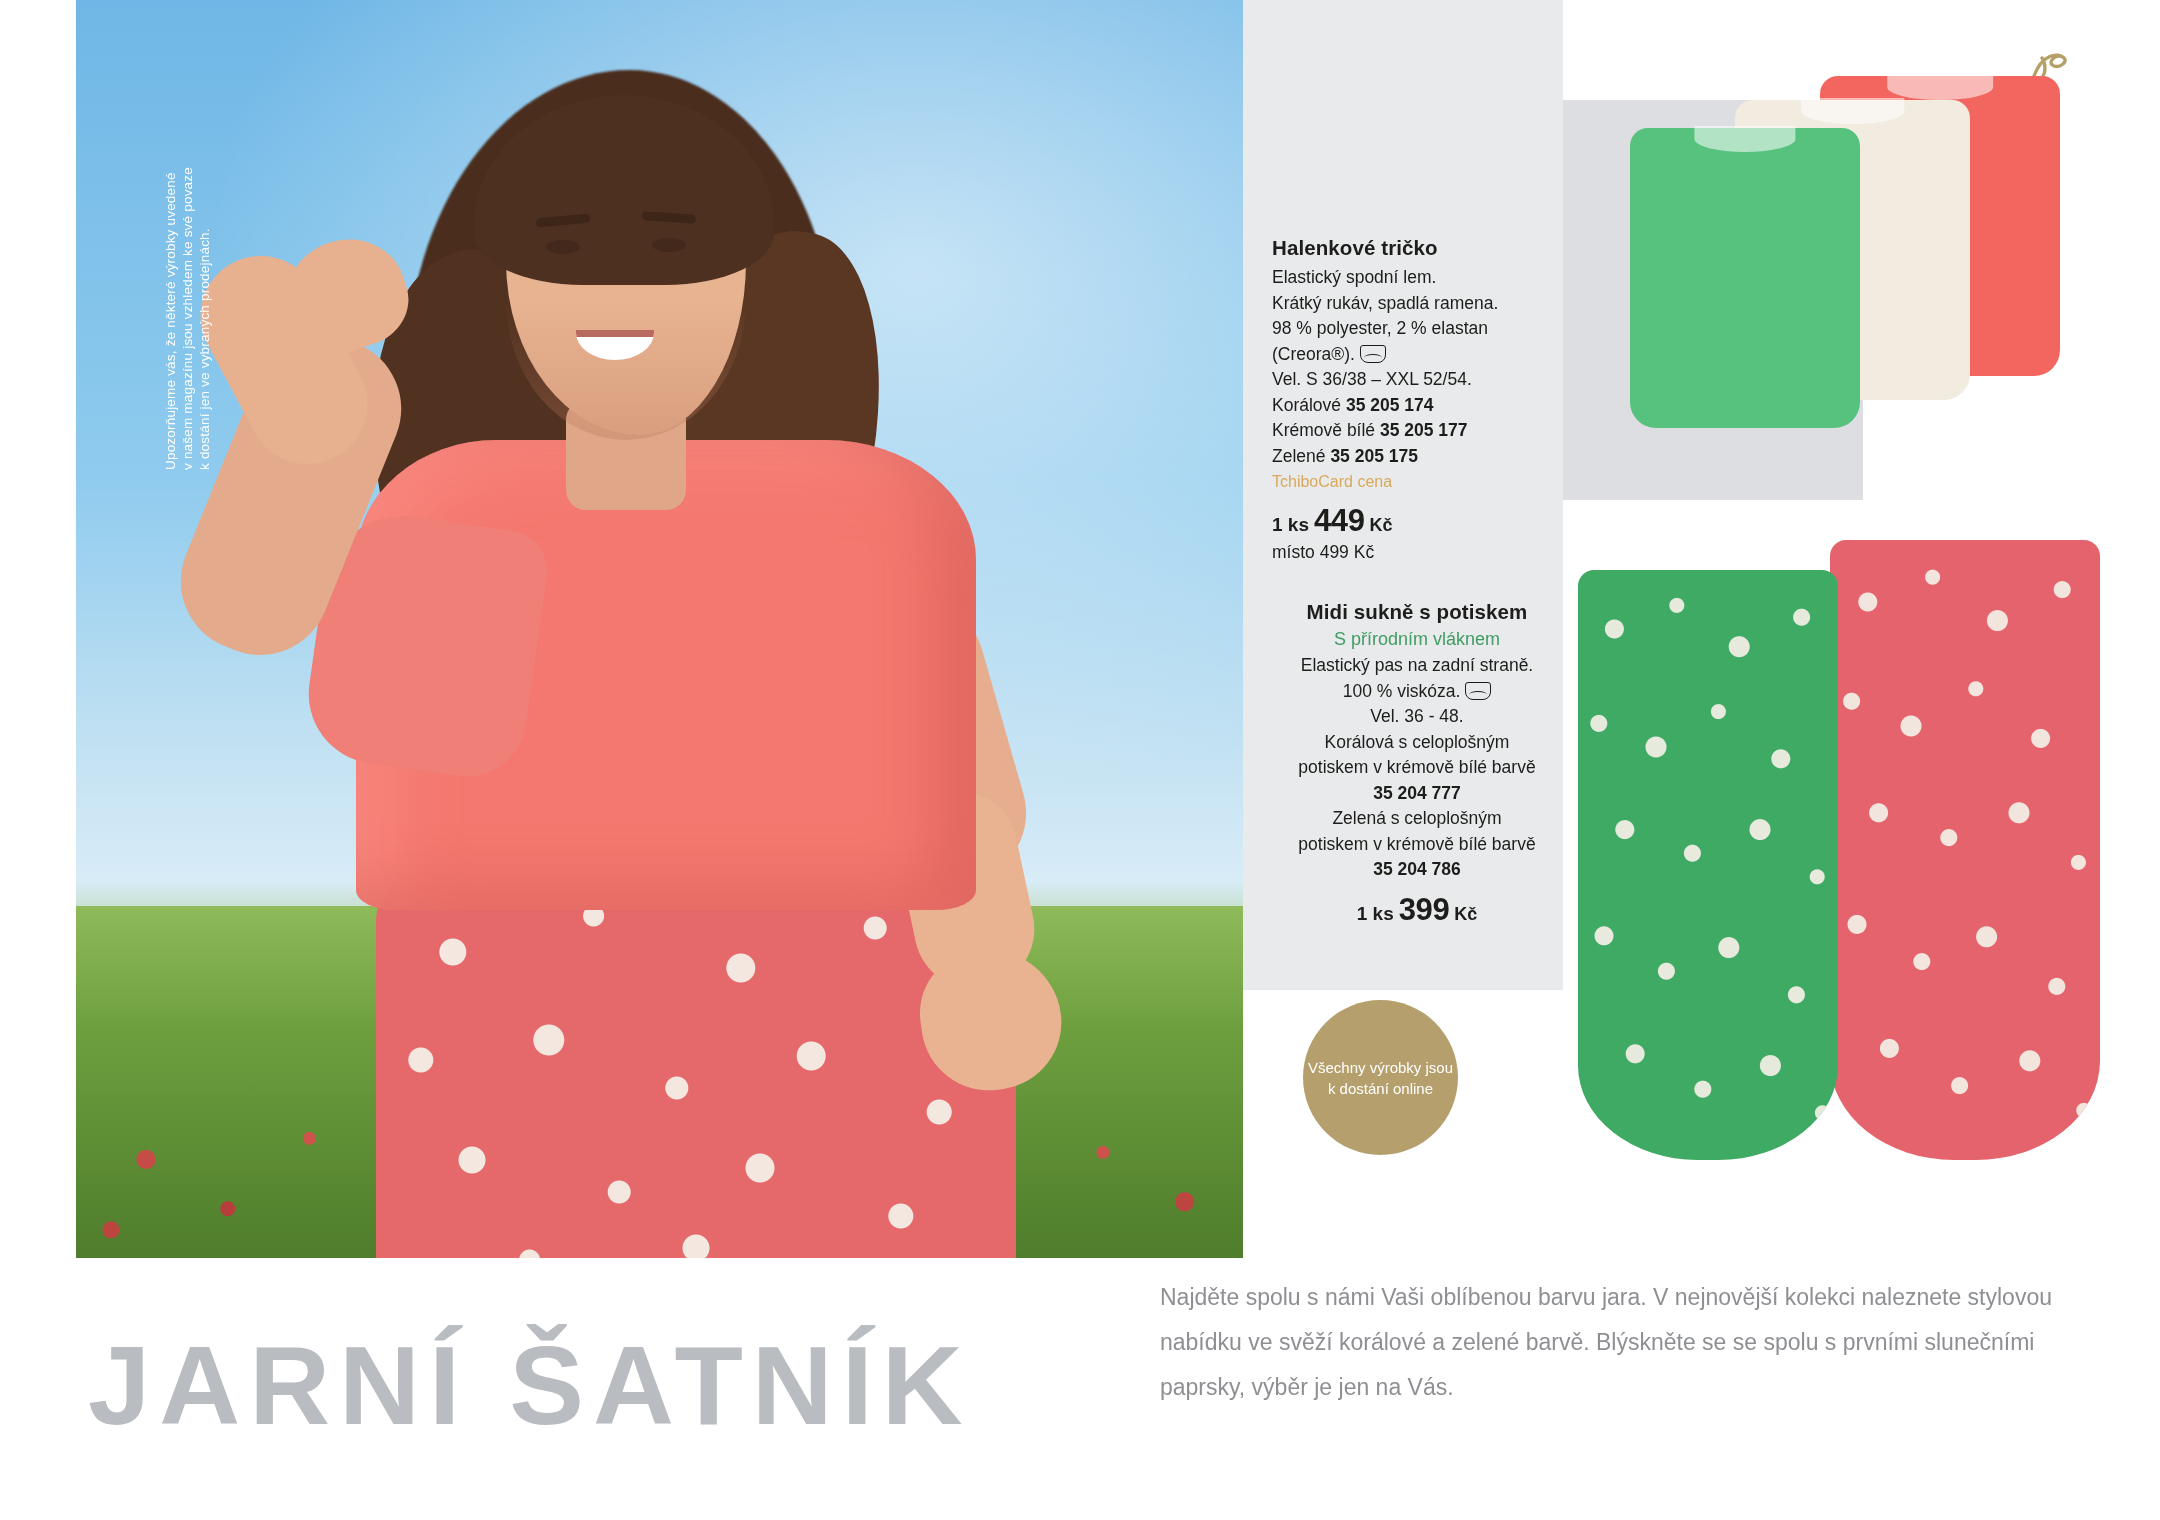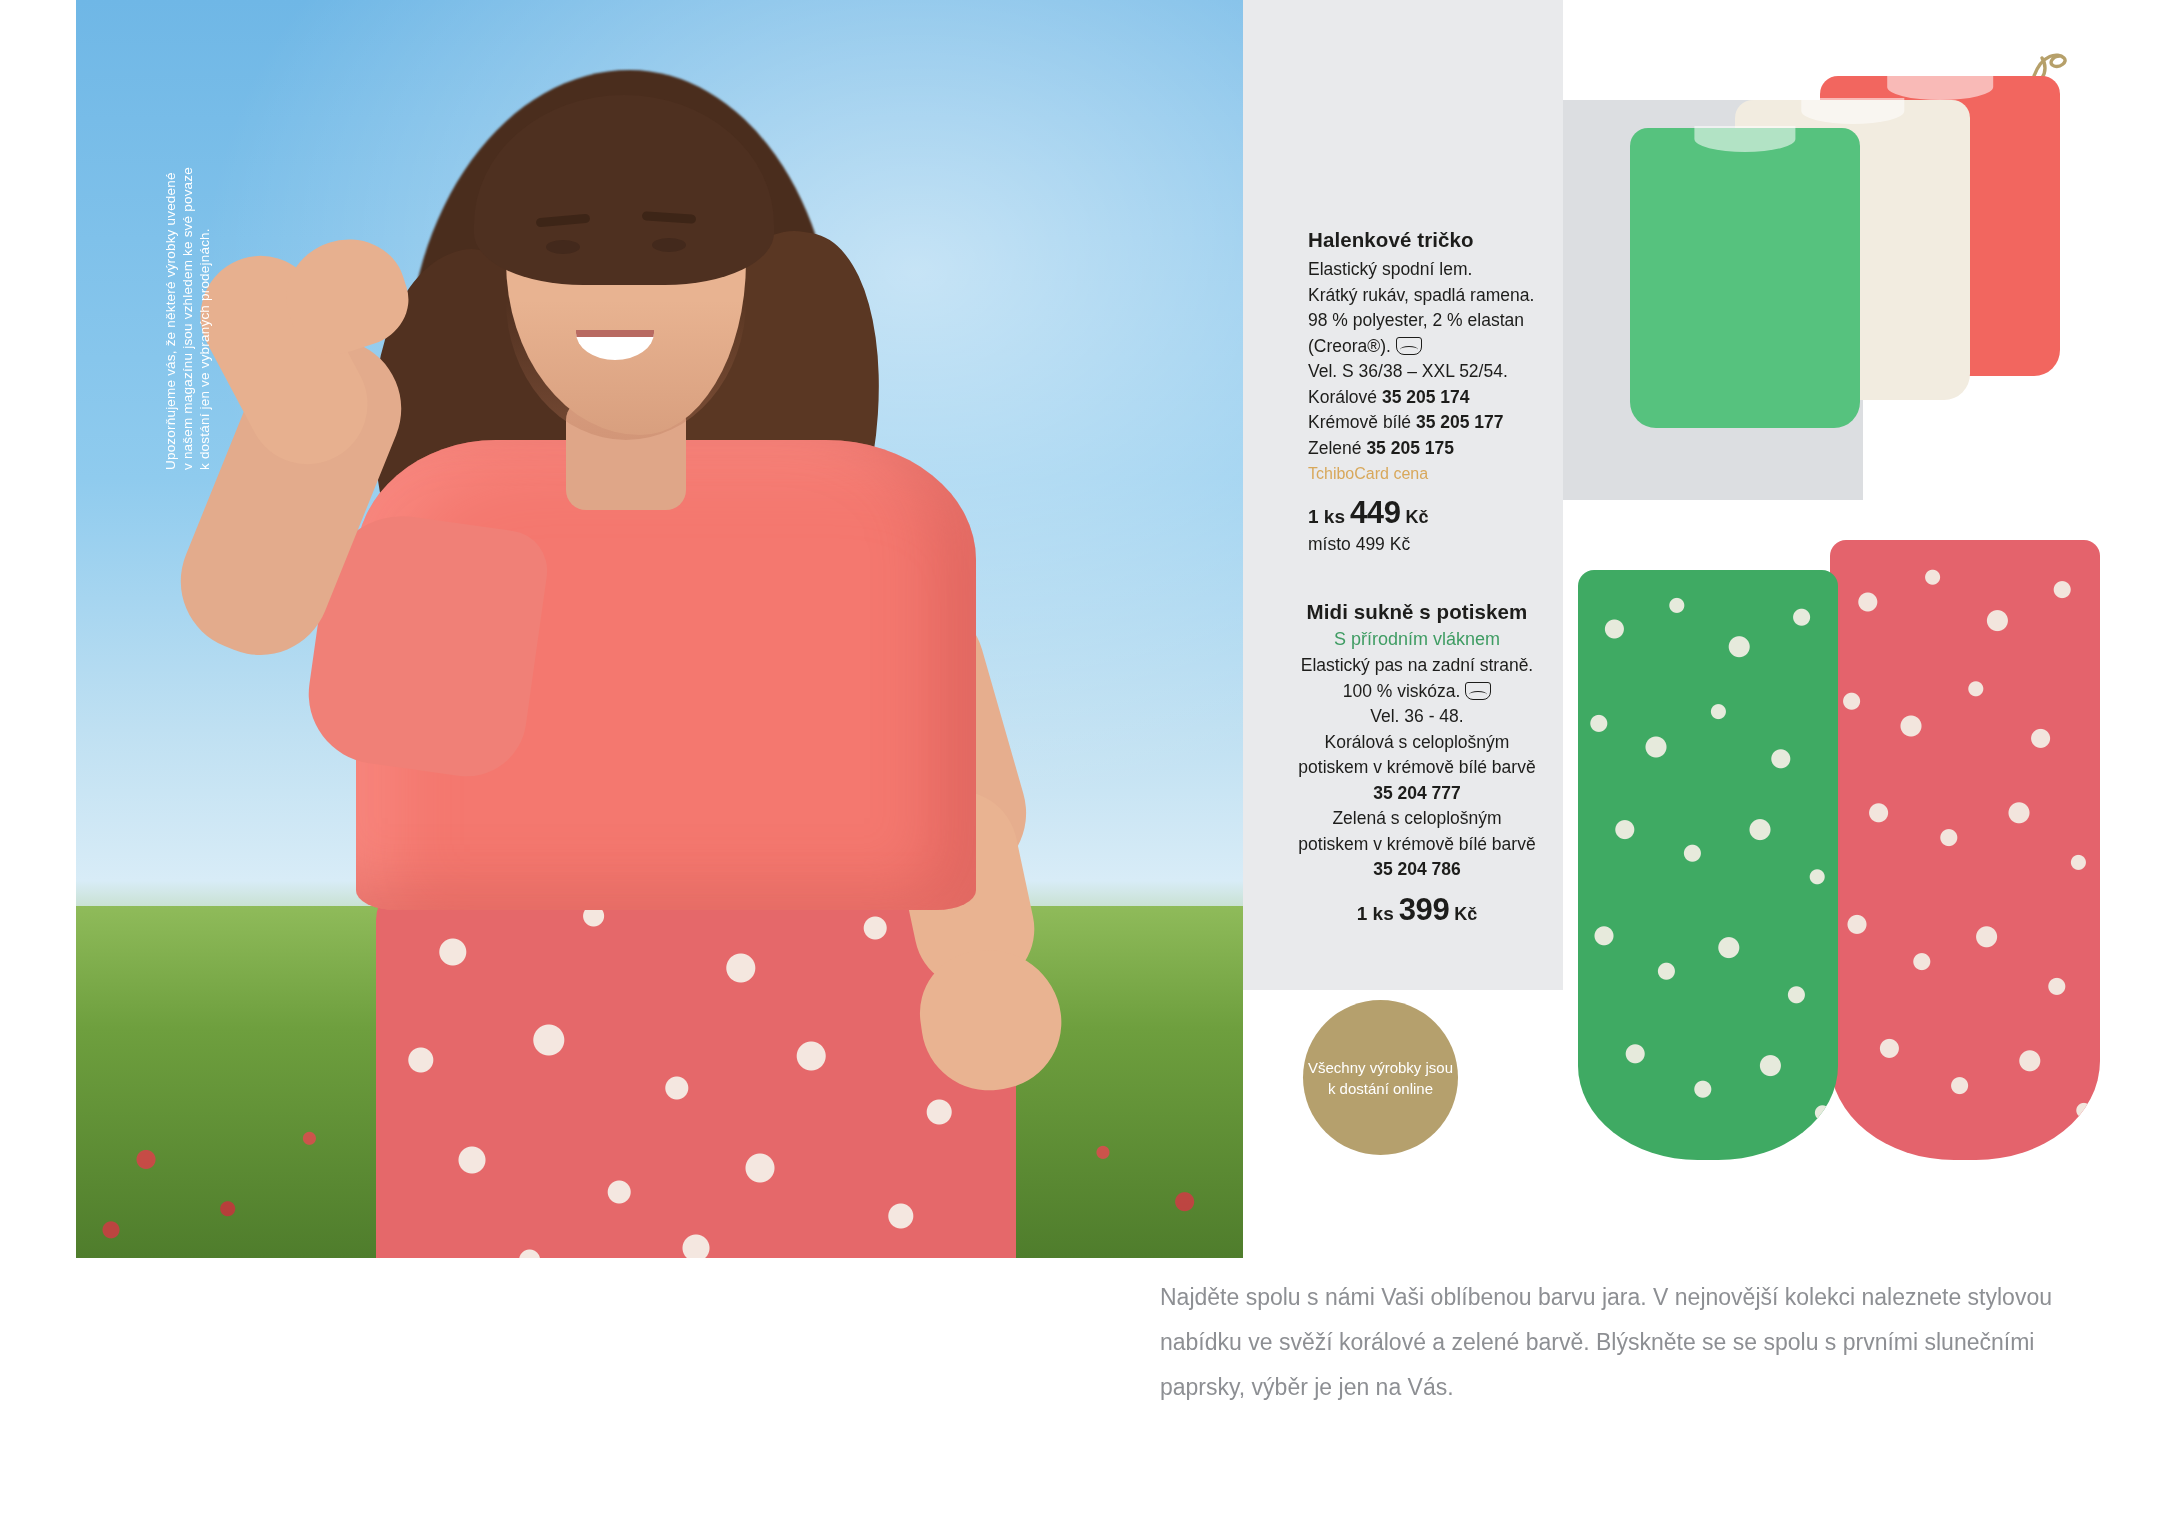--- a/index.html
+++ b/index.html
@@ -321,21 +321,21 @@
   <div class="tee cream">
     <div class="neckline"></div>
   </div>
   <div class="tee green">
     <div class="neckline"></div>
   </div>
 
   <div class="skirt-prod coral"></div>
   <div class="skirt-prod green"></div>
 
-  <div class="prod" style="top:228px; width:280px;margin-left:36px;">
+  <div class="prod" style="top:236px; width:280px;">
     <h3>Halenkové tričko</h3>
     <p>
       <span>Elastický spodní lem.</span><br>
       <span>Krátký rukáv, spadlá ramena.</span><br>
       <span>98 % polyester, 2 % elastan</span><br>
       <span>(Creora®).</span>
       <span class="wash-icon"></span><br>
       <span>Vel. S 36/38 – XXL 52/54.</span><br>
       <span>Korálové</span>
       <span class="code">35 205 174</span><br>
@@ -372,15 +372,16 @@
       <span class="qty">1 ks</span>
       <span class="amount">399</span>
       <span class="cur">Kč</span>
     </div>
   </div>
 
   <div class="badge-online">
     <span>Všechny výrobky jsou k dostání online</span>
   </div>
 
+  <div class="headline">JARNÍ ŠATNÍK</div>
   <div class="bodytext">Najděte spolu s námi Vaši oblíbenou barvu jara. V nejnovější kolekci naleznete stylovou nabídku ve svěží korálové a zelené barvě. Blýskněte se se spolu s prvními slunečními paprsky, výběr je jen na Vás.</div>
 
 </div>
 
 </body></html>

